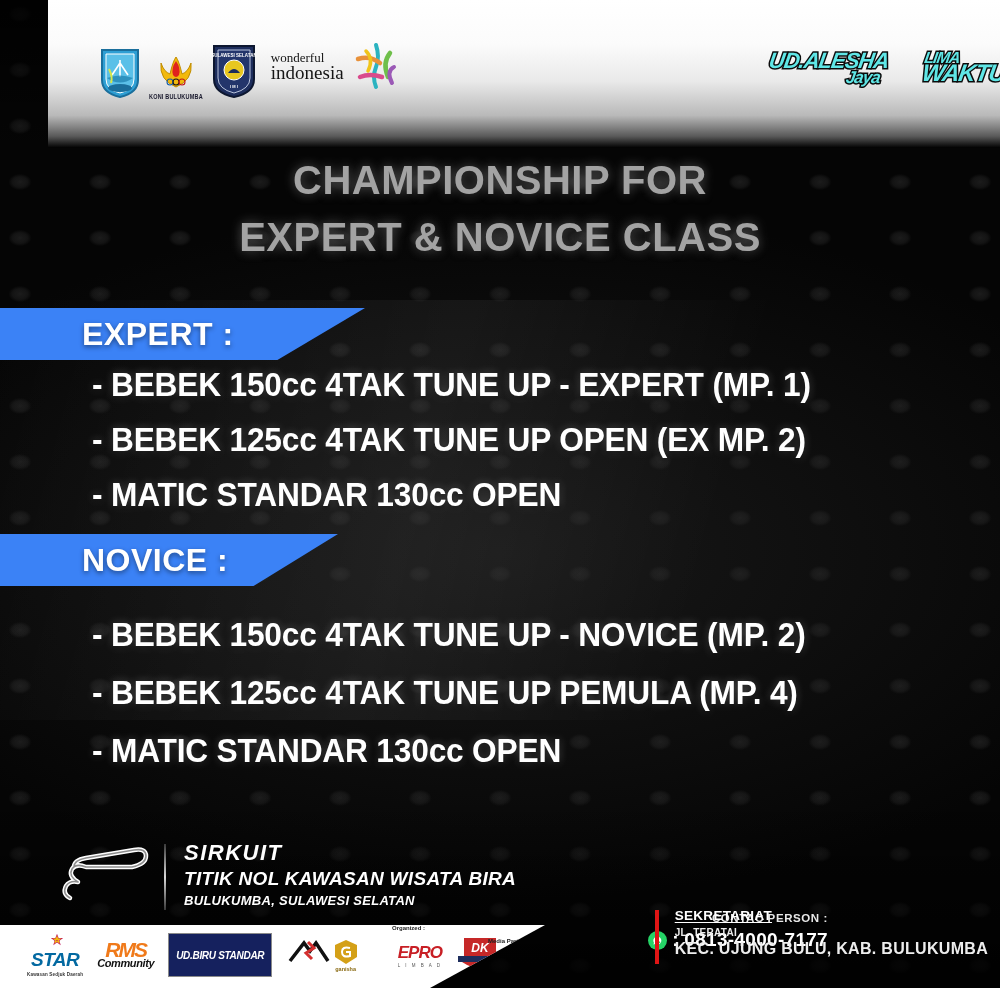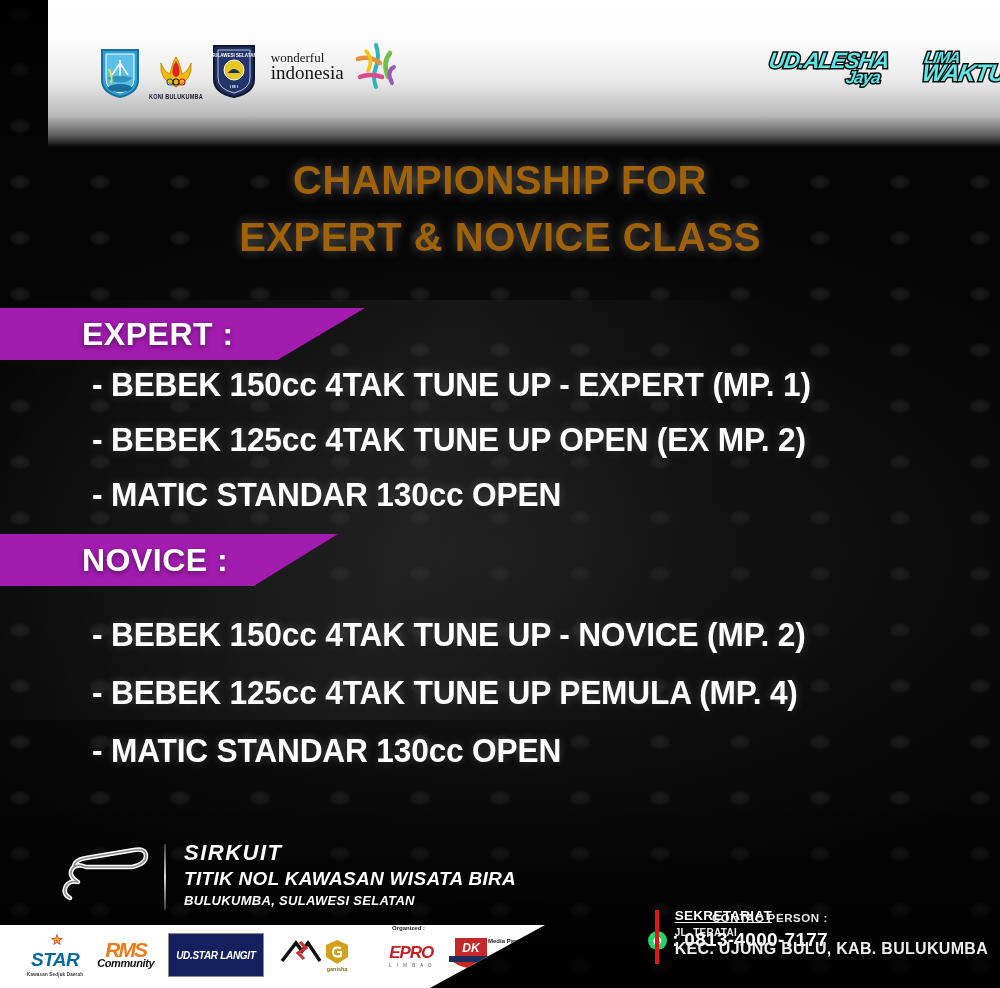--- a/index.html
+++ b/index.html
@@ -60,29 +60,29 @@
   
   .spmark { position:relative; font-style:italic; font-weight:bold; color:#5fe6e6;
             -webkit-text-stroke:3px #0b0b0b; paint-order:stroke fill;
             letter-spacing:-1px; transform: skewX(-9deg); white-space:nowrap; }
   .spmark .s1 { font-size:22px; display:block; }
   .spmark .s2 { font-size:17px; display:block; text-align:right; margin-top:-6px; margin-right:6px; }
 
   
   .title-block { position:absolute; left:0; top:155px; width:1000px; text-align:center; }
   .title-line {
-    font-weight:bold; color:#a16207; letter-spacing:.5px;
+    font-weight:bold; color:#a3a3a3; letter-spacing:.5px;
     text-shadow: 0 0 12px rgba(255,255,255,.35), 0 3px 7px rgba(0,0,0,.95);
   }
   .title-line.l1 { font-size:40px; line-height:50px; }
   .title-line.l2 { font-size:40px; line-height:52px; margin-top:6px; }
 
   
   .banner {
-    position:absolute; height:52px; background:#a21caf;
+    position:absolute; height:52px; background:#3b82f6;
     display:flex; align-items:center;
     box-shadow: 0 2px 14px rgba(190,0,0,.5);
   }
   .banner.expert { left:0; top:308px; width:365px;
     clip-path: polygon(0 0, 100% 0, 76% 100%, 0 100%); }
   .banner.novice { left:0; top:534px; width:338px;
     clip-path: polygon(0 0, 100% 0, 75% 100%, 0 100%); }
   .banner-label {
     margin-left:82px; font-size:32px; font-weight:bold; color:#ffffff;
     text-shadow: 0 2px 5px rgba(0,0,0,.45); letter-spacing:.5px;
@@ -294,21 +294,21 @@
           <span class="sp-cap">Kawasan Sedjuk Daerah</span>
         </div>
       </div>
 
       <div class="sp">
         <span class="rms-logo">RMS</span>
         <span class="rms-sub">Community</span>
       </div>
 
       <div class="sp bl-box">
-        <span class="bl-text">UD.STAR LANGIT</span>
+        <span class="bl-text">UD.BIRU STANDAR</span>
       </div>
 
       <div class="sp" style="position:relative;">
         <svg width="46" height="26" viewBox="0 0 46 26" style="position:absolute;left:0;top:6px;">
           <path d="M4 22 L18 4 L24 12 L30 4 L42 22" fill="none" stroke="#111" stroke-width="3.5"></path>
           <path d="M22 3 L28 9 L20 14 L26 20" fill="none" stroke="#d32f2f" stroke-width="3"></path>
         </svg>
         <span class="akp" style="opacity:0;">AKP</span>
       </div>
 

